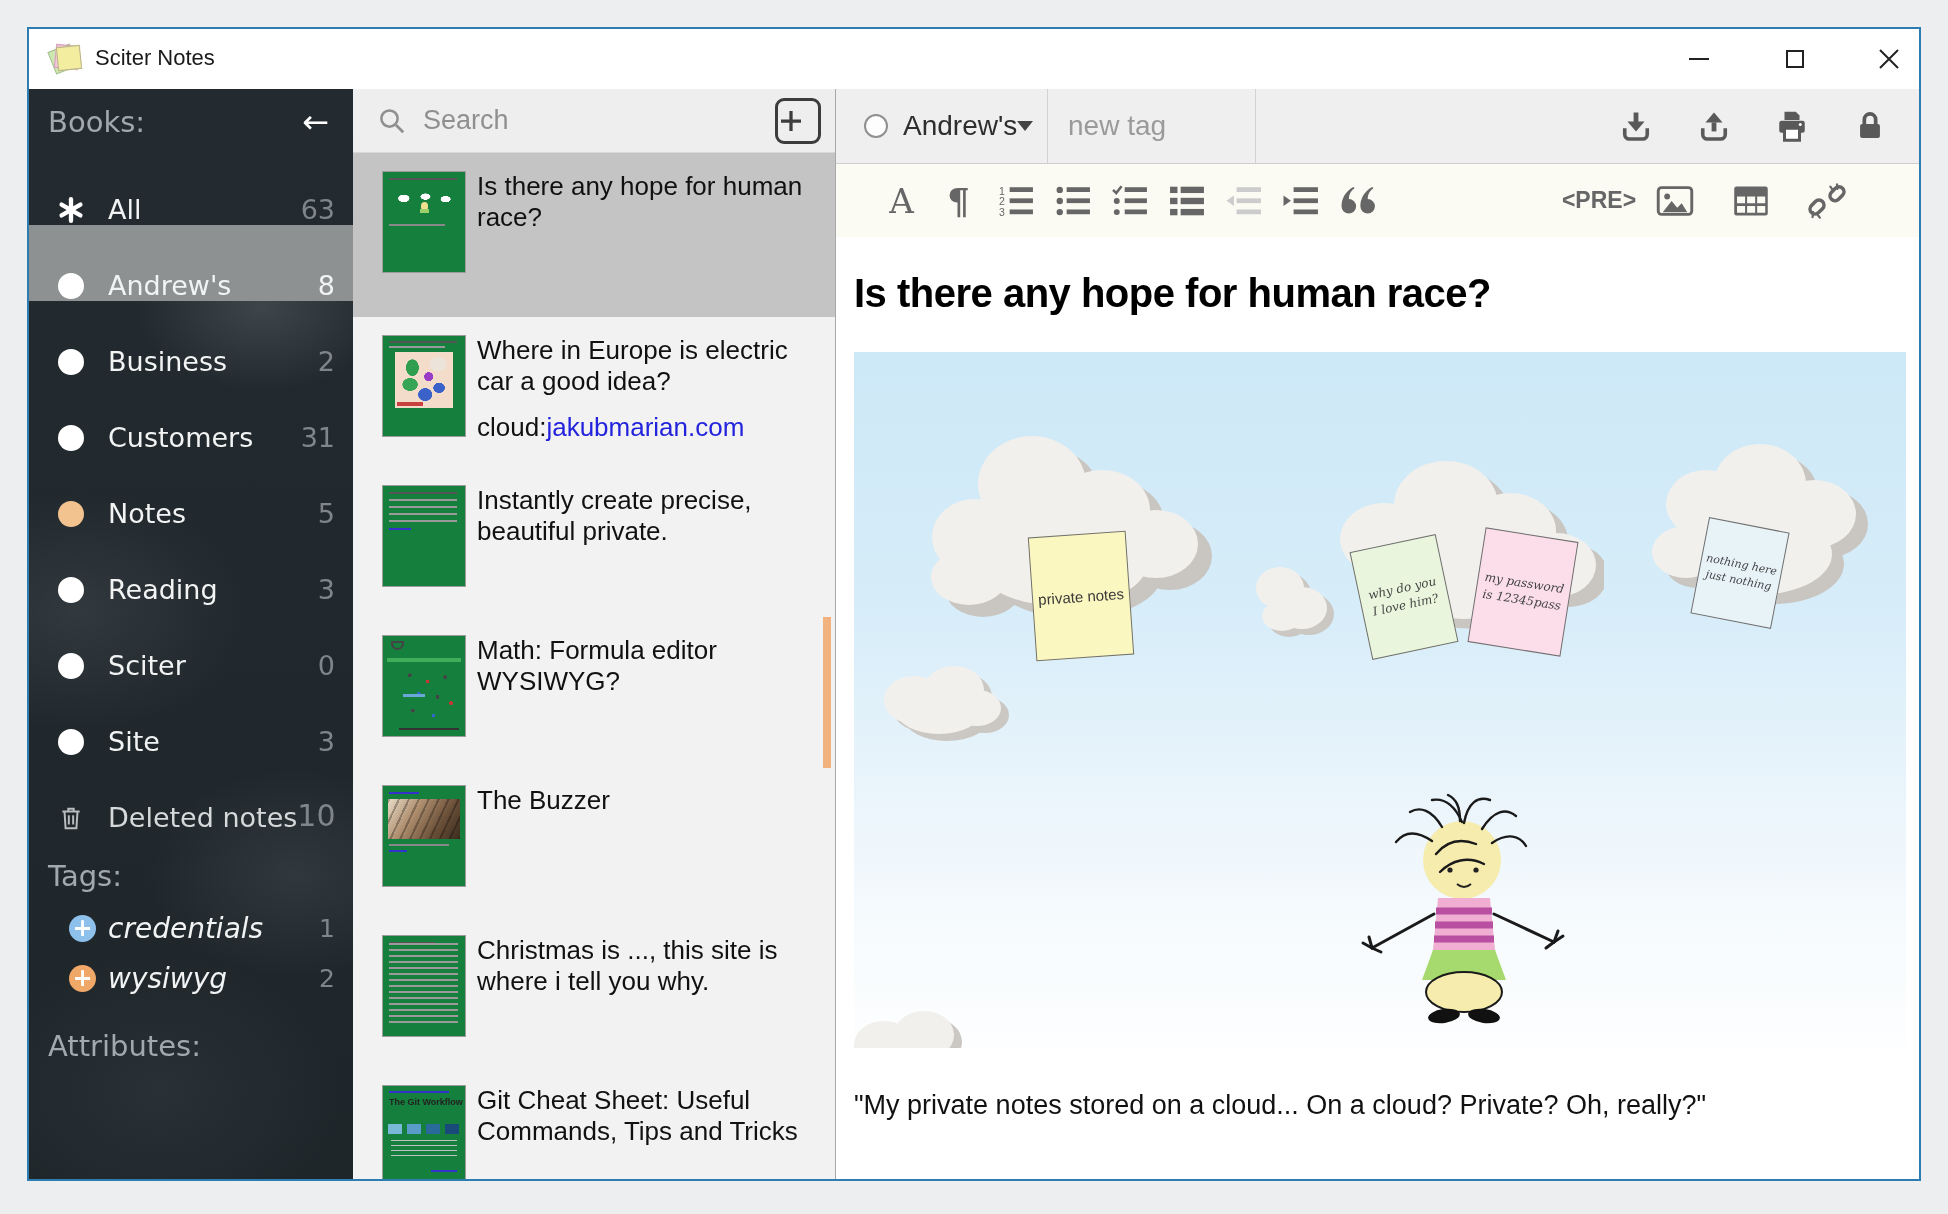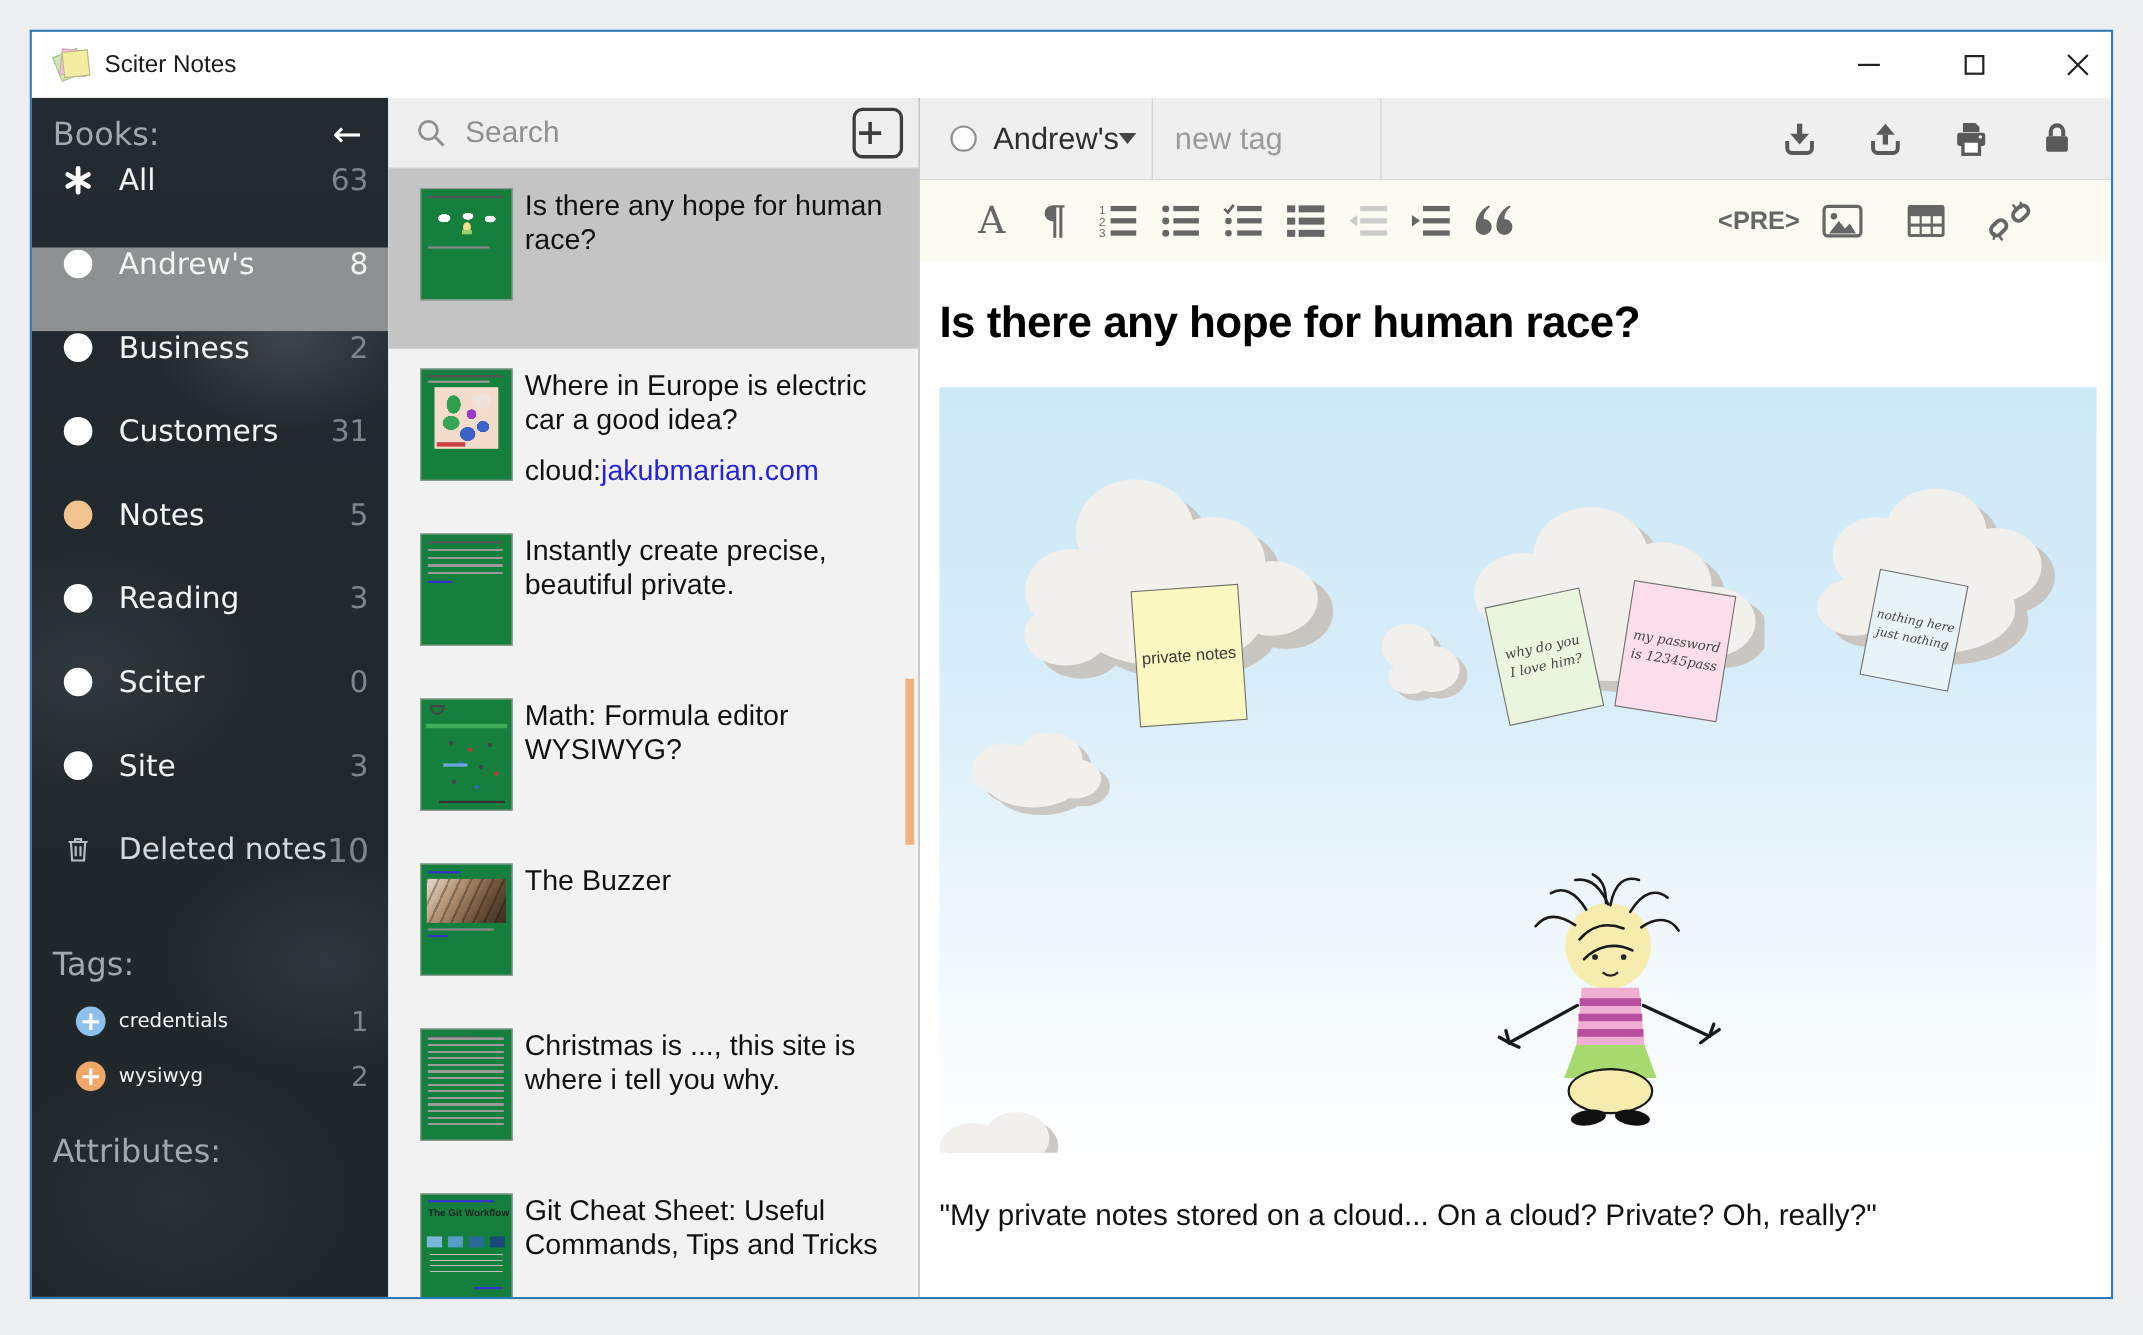--- a/index.html
+++ b/index.html
@@ -26,34 +26,34 @@
   .sidebar{width:324px;flex:none;color:#f2f4f4;position:relative;overflow:hidden;
     background:
       radial-gradient(180px 120px at 72% 20%, rgba(130,140,146,.28), transparent 70%),
       radial-gradient(240px 170px at 15% 48%, rgba(105,115,122,.22), transparent 70%),
       radial-gradient(210px 150px at 82% 72%, rgba(95,105,112,.25), transparent 70%),
       radial-gradient(260px 200px at 40% 92%, rgba(80,90,96,.2), transparent 70%),
       linear-gradient(#242b30,#1f262a);}
   .side-head{display:flex;align-items:center;justify-content:space-between;
     padding:16px 24px 10px 19px;color:#a2a9ad;font-size:29px;}
   .back-arrow{color:#fff;font-size:32px;line-height:1;cursor:default;}
-  .book-row{height:76px;display:flex;align-items:flex-start;padding:0 18px 0 27px;}
+  .book-row{height:76px;display:flex;align-items:flex-end;padding:0 18px 0 27px;}
   .book-row .ic{width:30px;height:30px;flex:none;margin-right:22px;display:flex;align-items:center;justify-content:center;}
   .book-row .lbl{flex:1;font-size:27px;white-space:nowrap;}
   .book-row .cnt{font-size:27px;color:#7f868b;}
   .book-row.selected{background:#8e9192;}
   .book-row.selected .cnt{color:#f2f2f2;}
   .dot{width:26px;height:26px;border-radius:50%;background:#fff;}
   .dot.orange{background:#f2c38f;}
   .tag-row{height:50px;display:flex;align-items:center;padding:0 18px 0 40px;}
   .tag-row .ic{width:27px;height:27px;border-radius:50%;margin-right:12px;flex:none;
     display:flex;align-items:center;justify-content:center;color:#fff;font-size:24px;font-weight:bold;line-height:1;}
   .tag-row .ic.blue{background:#8ec0ec;}
   .tag-row .ic.orange{background:#f0a868;}
-  .tag-row .lbl{flex:1;font-size:18px;}
+  .tag-row .lbl{flex:1;font-size:28px;font-style:italic;}
   .tag-row .cnt{font-size:25px;color:#7f868b;}
   .side-sub{padding:26px 24px 10px 19px;color:#a2a9ad;font-size:29px;}
   
   .listpanel{width:483px;flex:none;background:#f2f2f2;border-right:1px solid #a8a8a8;position:relative;overflow:hidden;}
   .searchrow{height:64px;background:#eee;border-bottom:1px solid #d8d8d8;display:flex;align-items:center;padding:0 14px 0 24px;}
   .searchrow svg{flex:none;margin-right:14px;}
   .searchrow input{flex:1;border:none;background:transparent;outline:none;font-family:"Liberation Sans",sans-serif;
     font-size:27px;color:#333;min-width:0;}
   .searchrow input::placeholder{color:#8f8f8f;}
   .add-note-btn{flex:none;width:46px;height:46px;border:3px solid #3c3c3c;border-radius:9px;

